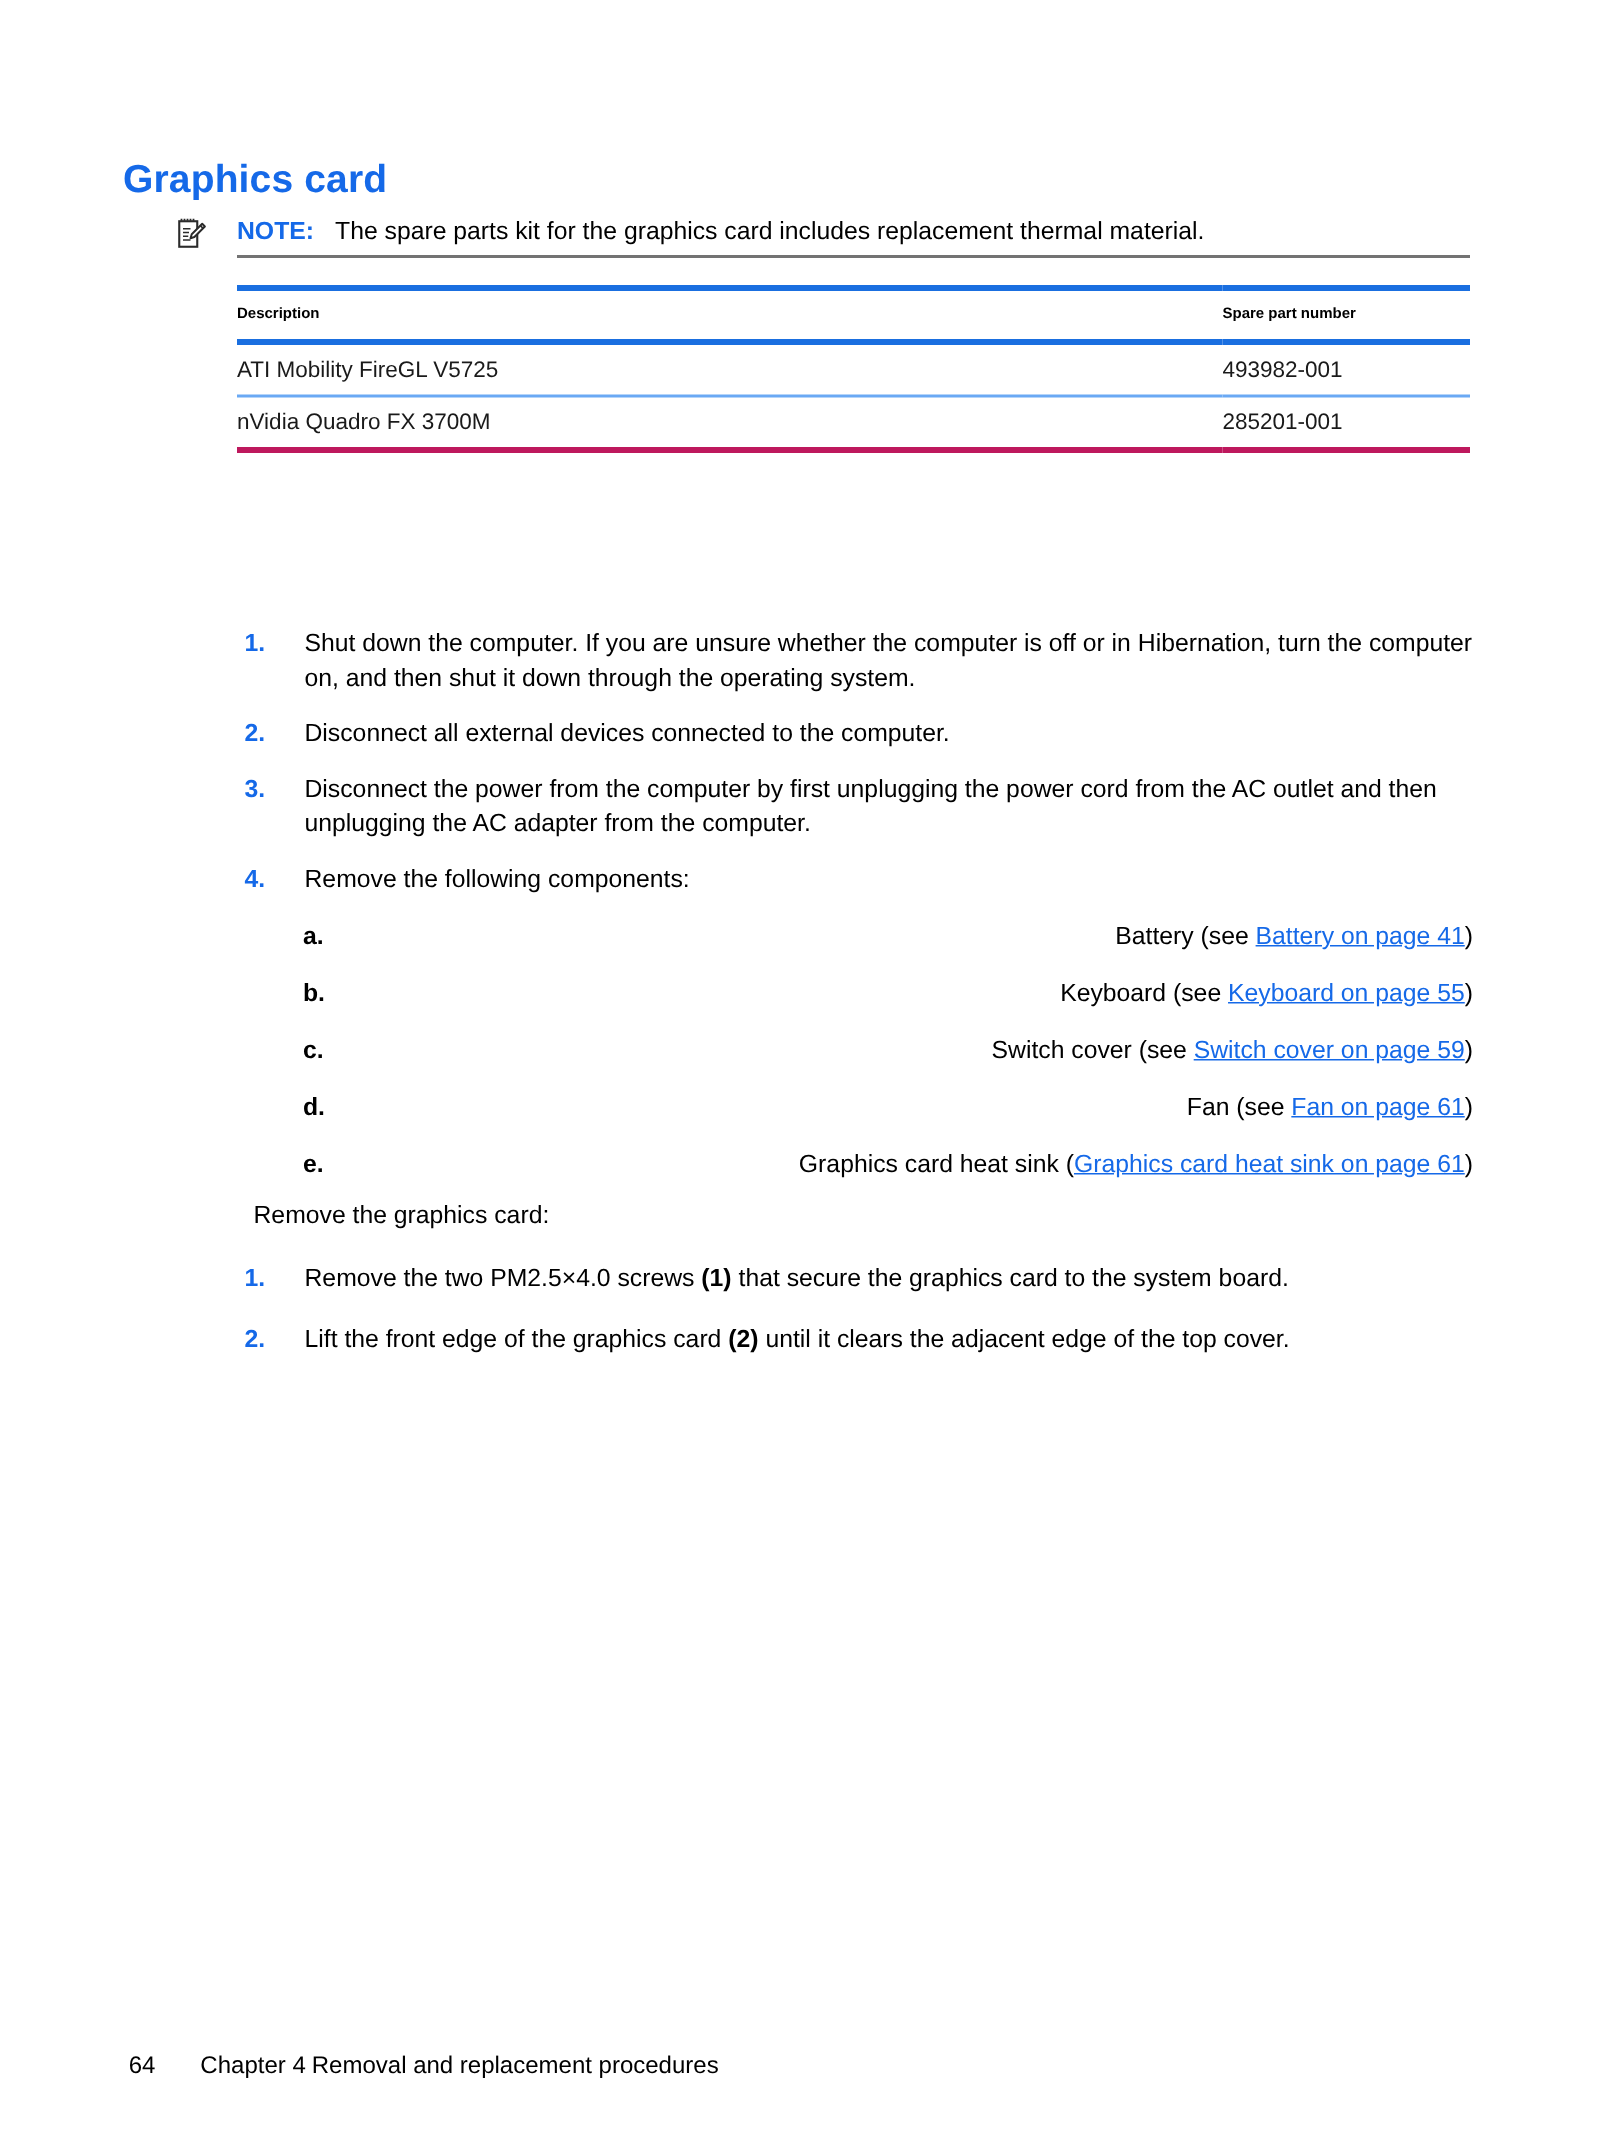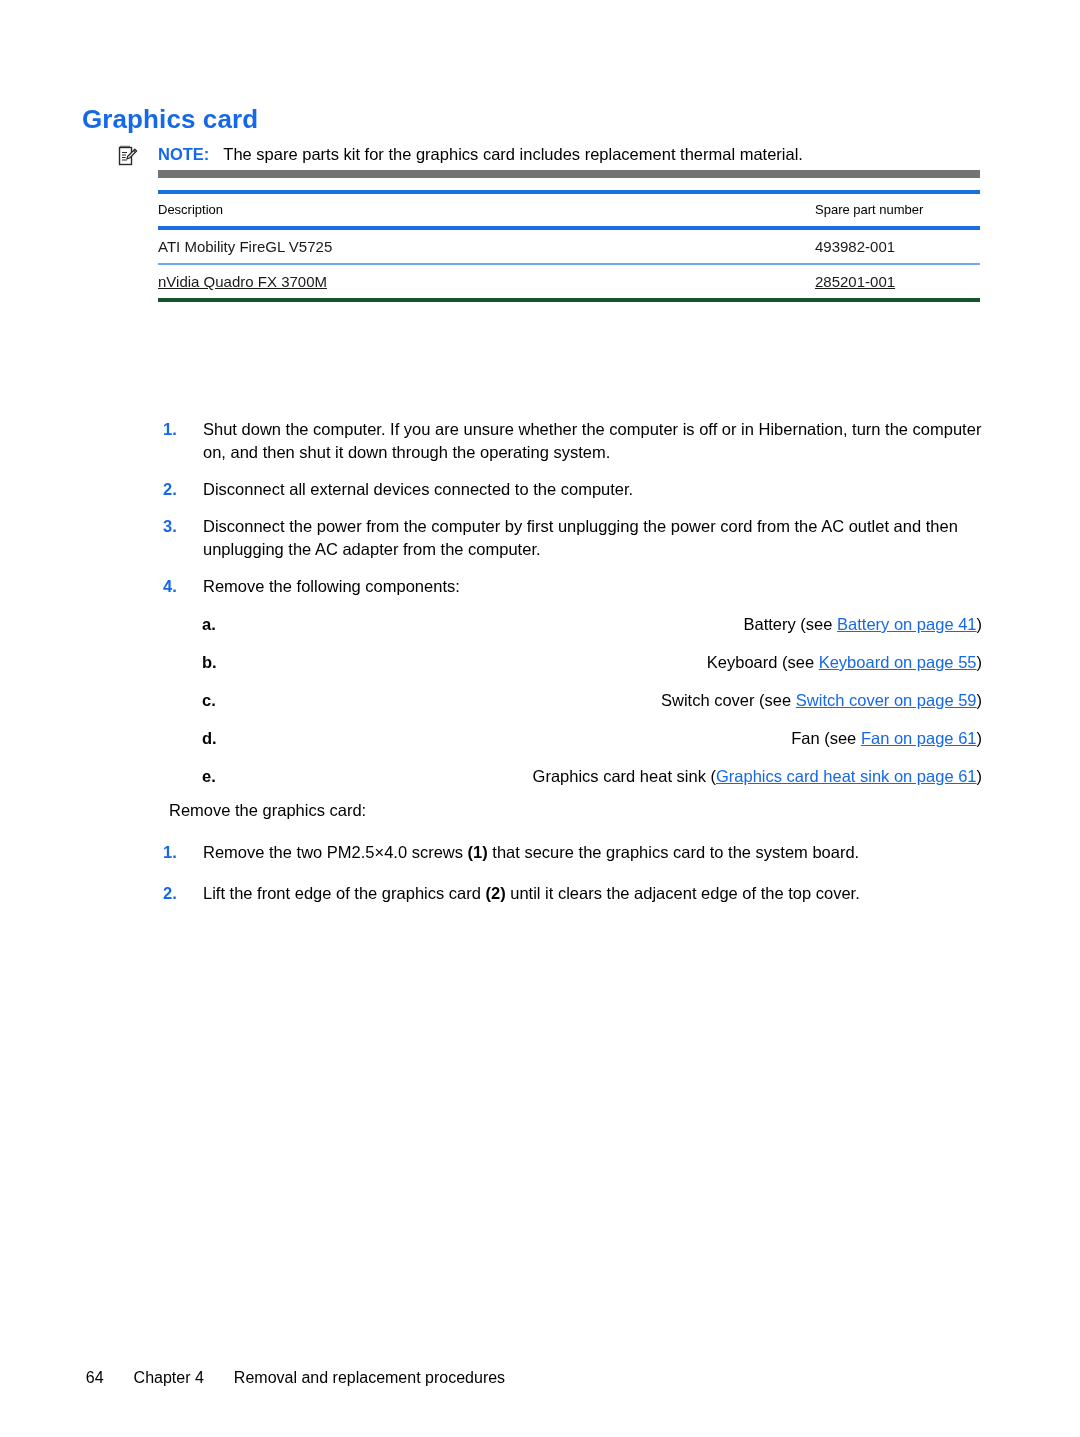--- a/index.html
+++ b/index.html
@@ -50,21 +50,21 @@
     width: 20px;
     height: 22px;
     flex: 0 0 20px;
     margin-top: 1px;
     margin-right: 20px;
   }
   .note-icon svg { display: block; }
   .note-body {
     flex: 1 1 auto;
     padding-bottom: 5px;
-    border-bottom: 8px solid #737373;
+    border-bottom: 2px solid #737373;
     font-size: 16.5px;
     line-height: 21px;
     white-space: nowrap;
   }
   .note-label {
     color: #1569e8;
     font-weight: bold;
     margin-right: 14px;
   }
   .note-text { color: #000; }
@@ -80,38 +80,37 @@
   }
   .tbl th, .tbl td {
     text-align: left;
     vertical-align: middle;
     padding: 0;
   }
   .tbl col.c1 { width: 657px; }
   .tbl col.c2 { width: 165px; }
 
   .tbl thead th {
-    font-size: 13px;
-    font-weight: normal;
+    font-size: 10px;
+    font-weight: bold;
     color: #000;
     height: 32px;
     line-height: 32px;
     border-top: 4px solid #1a6fe0;
     border-bottom: 4px solid #1a6fe0;
   }
   .tbl tbody td {
     font-size: 15px;
     color: #1a1a1a;
     height: 33px;
     line-height: 33px;
     border-bottom: 2px solid #6aa9f4;
   }
   .tbl tbody tr:last-child td {
-    border-bottom: 4px solid #14532d;
-    text-decoration: underline;
+    border-bottom: 4px solid #be185d;
   }
 
   
   .para {
     position: absolute;
     left: 169px;
     font-size: 16.5px;
     line-height: 23px;
     color: #000;
   }
@@ -181,21 +180,21 @@
   .footer {
     position: absolute;
     left: 68px;
     top: 1348px;
     font-size: 16px;
     line-height: 20px;
     color: #000;
     white-space: pre;
   }
   .footer .pg { margin-right: 30px; }
-  .footer .ch { margin-right: 30px; }
+  .footer .ch { margin-right: 4px; }
 </style>
 </head>
 <body>
 
 <div class="page">
 
   <div class="h1">Graphics card</div>
 
   <div class="note">
     <div class="note-row">

